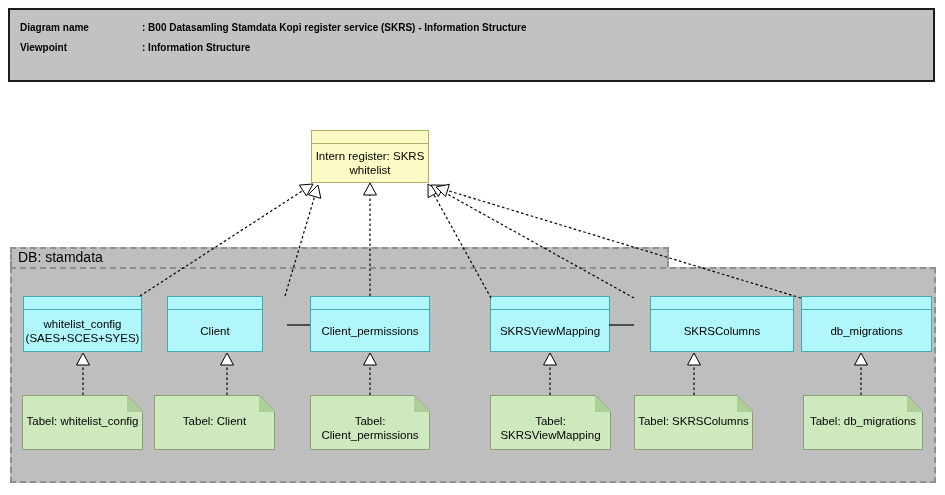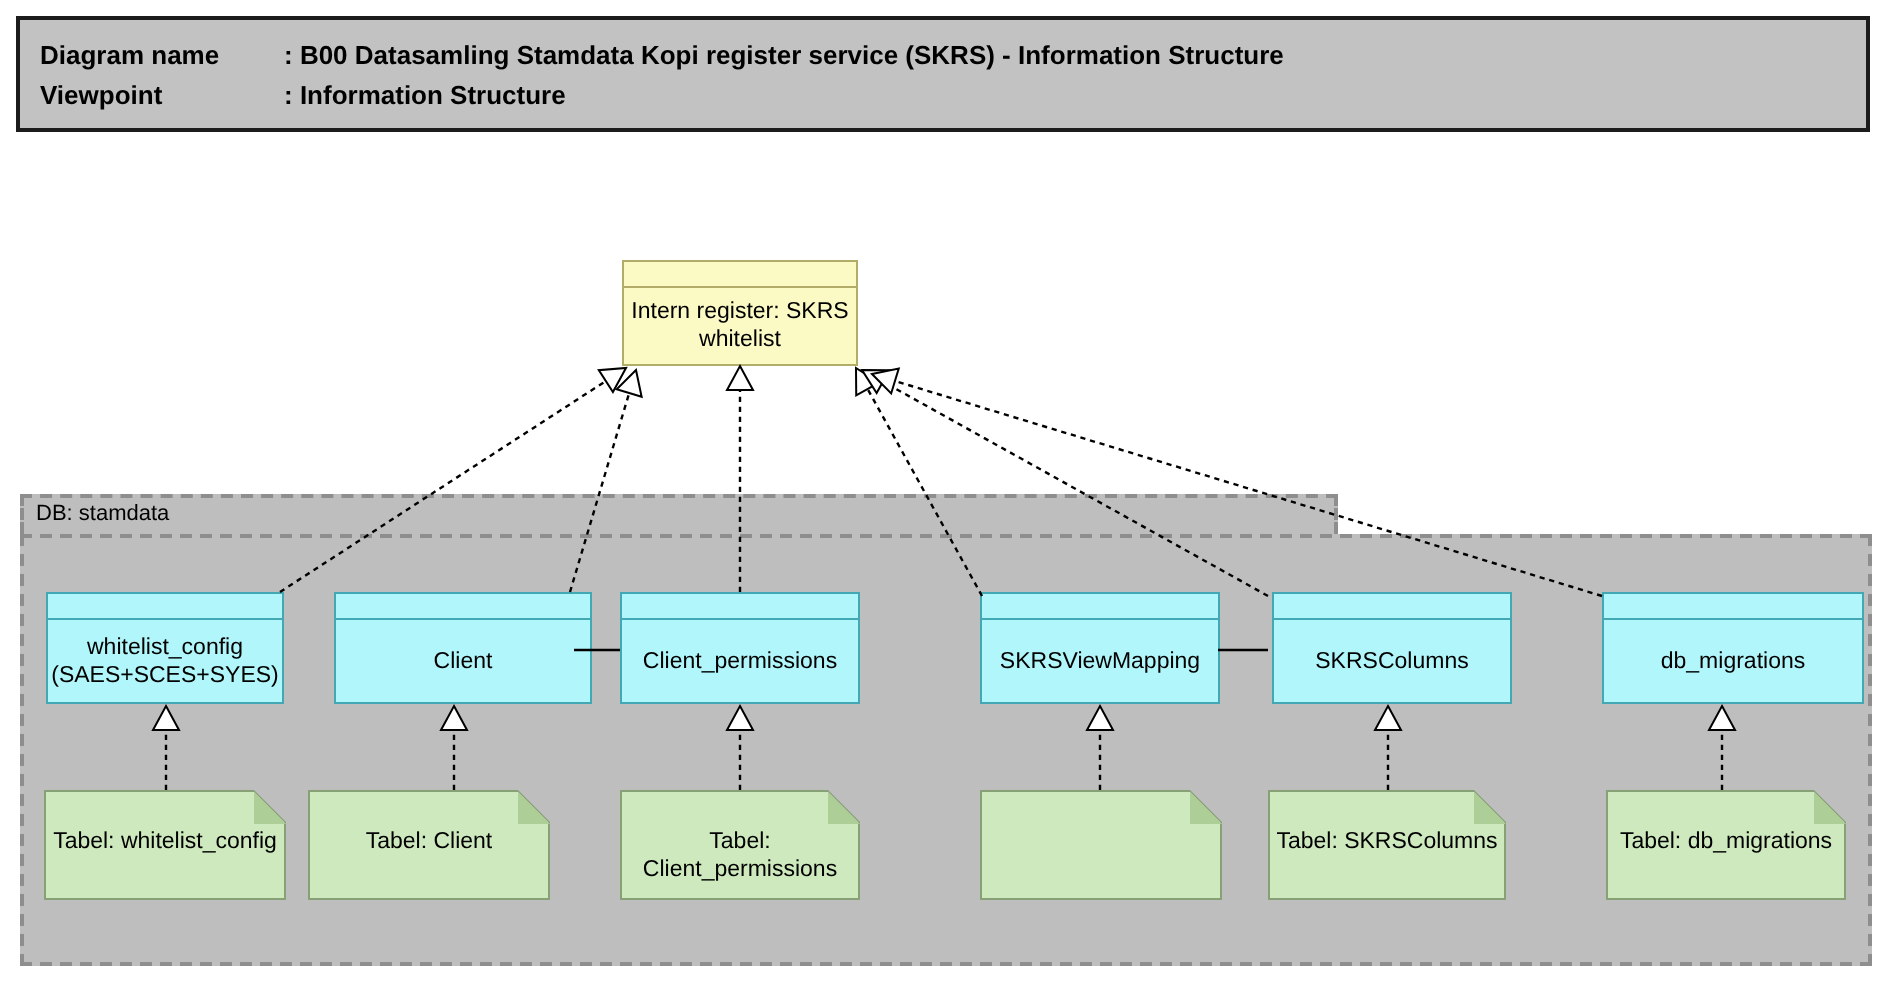--- a/index.html
+++ b/index.html
@@ -9,47 +9,47 @@
     --entity-fill:#b0f6fa; --entity-border:#42a9b4;
     --register-fill:#fbf9c4; --register-border:#b1ac68;
     --note-fill:#cde9bd; --note-border:#87a076; --note-fold:#adce96;
     --line:#000000; --text:#000000;
   }
   *{box-sizing:border-box;margin:0;padding:0;}
   body{background:var(--bg);font-family:"Liberation Sans",sans-serif;color:var(--text);}
   .canvas{position:relative;width:945px;height:495px;background:var(--bg);overflow:hidden;}
 
   
-  .hdr{position:absolute;left:8px;top:8px;width:927px;height:58px;background:var(--header-fill);
-       border:2px solid var(--header-border);padding:8px 0 0 10px;font-size:13px;font-weight:bold;line-height:20px;}
+  .hdr{position:absolute;left:8px;top:8px;width:927px;height:74px;background:var(--header-fill);
+       border:2px solid var(--header-border);padding:8px 0 0 10px;font-size:10px;font-weight:bold;line-height:20px;}
   .hdr-row{display:flex;}
   .hdr-label{width:122px;flex:0 0 auto;}
   .hdr-value{white-space:nowrap;}
 
   
   .grp-tab{position:absolute;left:10px;top:247px;width:659px;height:20px;background:var(--group-fill);
            border:2px dashed var(--group-border);border-bottom:none;z-index:1;
-           font-size:11px;line-height:17px;padding-left:6px;}
+           font-size:14px;line-height:17px;padding-left:6px;}
   .grp-body{position:absolute;left:10px;top:267px;width:926px;height:216px;background:var(--group-fill);
             border:2px dashed var(--group-border);z-index:1;}
 
   
   .node{position:absolute;z-index:3;border:1px solid;text-align:center;font-size:11.5px;line-height:14px;}
   .node .band{height:13px;border-bottom:1px solid;}
   .node .txt{position:absolute;left:0;right:0;top:13px;bottom:0;display:flex;flex-direction:column;
              justify-content:center;align-items:center;}
   .node span:empty{display:none;}
 
   .register{left:311px;top:130px;width:118px;height:53px;background:var(--register-fill);border-color:var(--register-border);}
   .register .band{border-color:var(--register-border);}
 
   .entity{top:296px;height:56px;background:var(--entity-fill);border-color:var(--entity-border);}
   .entity .band{border-color:var(--entity-border);}
-  #e0{left:23px;width:119px;} #e1{left:167px;width:129px;} #e2{left:310px;width:120px;}
-  #e3{left:490px;width:120px;} #e4{left:636px;width:120px;} #e5{left:801px;width:131px;}
+  #e0{left:23px;width:119px;} #e1{left:167px;width:96px;} #e2{left:310px;width:120px;}
+  #e3{left:490px;width:120px;} #e4{left:650px;width:144px;} #e5{left:801px;width:131px;}
 
   
   .note{position:absolute;top:395px;height:55px;z-index:3;
         background:var(--note-border);
         clip-path:polygon(0 0,calc(100% - 16px) 0,100% 16px,100% 100%,0 100%);}
   .note .fill{position:absolute;inset:1px;background:var(--note-fill);
         clip-path:polygon(0 0,calc(100% - 15px) 0,100% 15px,100% 100%,0 100%);}
   .note .fold{position:absolute;top:1px;right:0;width:16px;height:16px;background:var(--note-fold);
         clip-path:polygon(0 0,100% 100%,0 100%);}
   .note .txt{position:absolute;left:0;right:0;top:3px;text-align:center;font-size:11.5px;line-height:14px;margin-top:16px;}
@@ -152,20 +152,24 @@
     <div class="fill"></div>
     <div class="fold"></div>
     <div class="txt">
       <span>Tabel:</span>
       <span>Client_permissions</span>
     </div>
   </div>
   <div id="n3" class="note">
     <div class="fill"></div>
     <div class="fold"></div>
+    <div class="txt">
+      <span>Tabel:</span>
+      <span>SKRSViewMapping</span>
+    </div>
   </div>
   <div id="n4" class="note">
     <div class="fill"></div>
     <div class="fold"></div>
     <div class="txt">
       <span>Tabel: SKRSColumns</span>
       
     </div>
   </div>
   <div id="n5" class="note">

